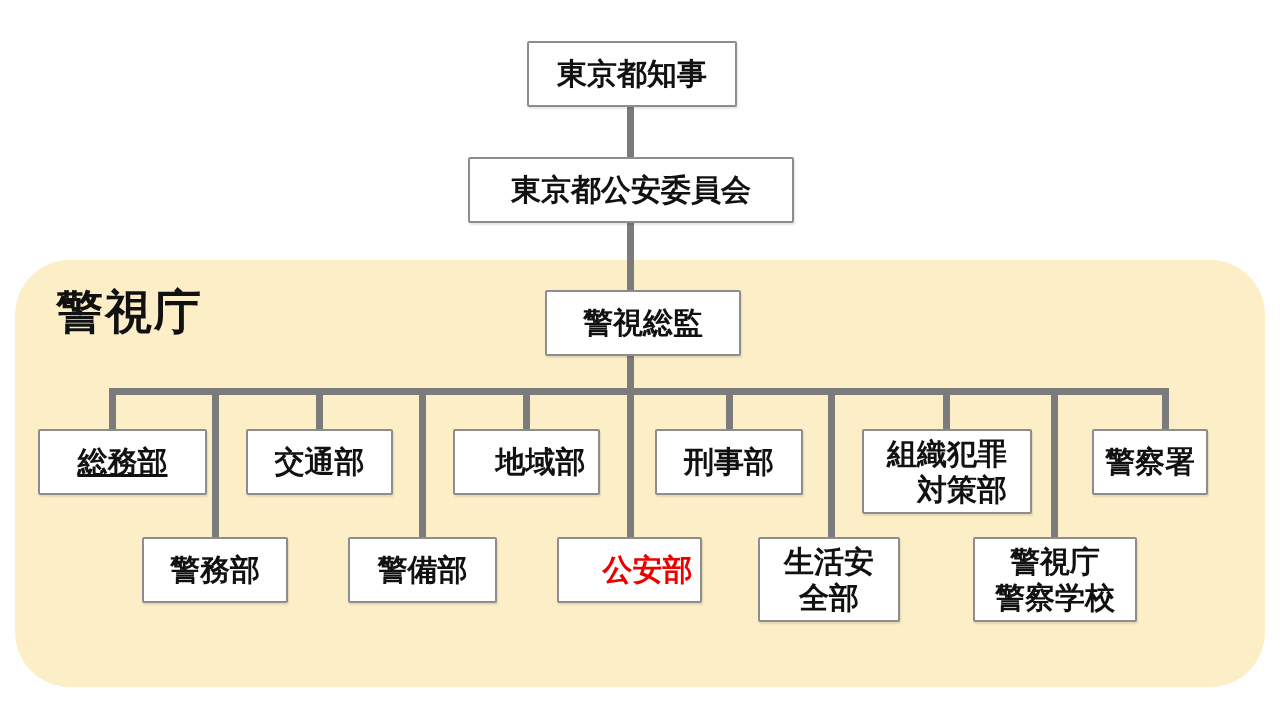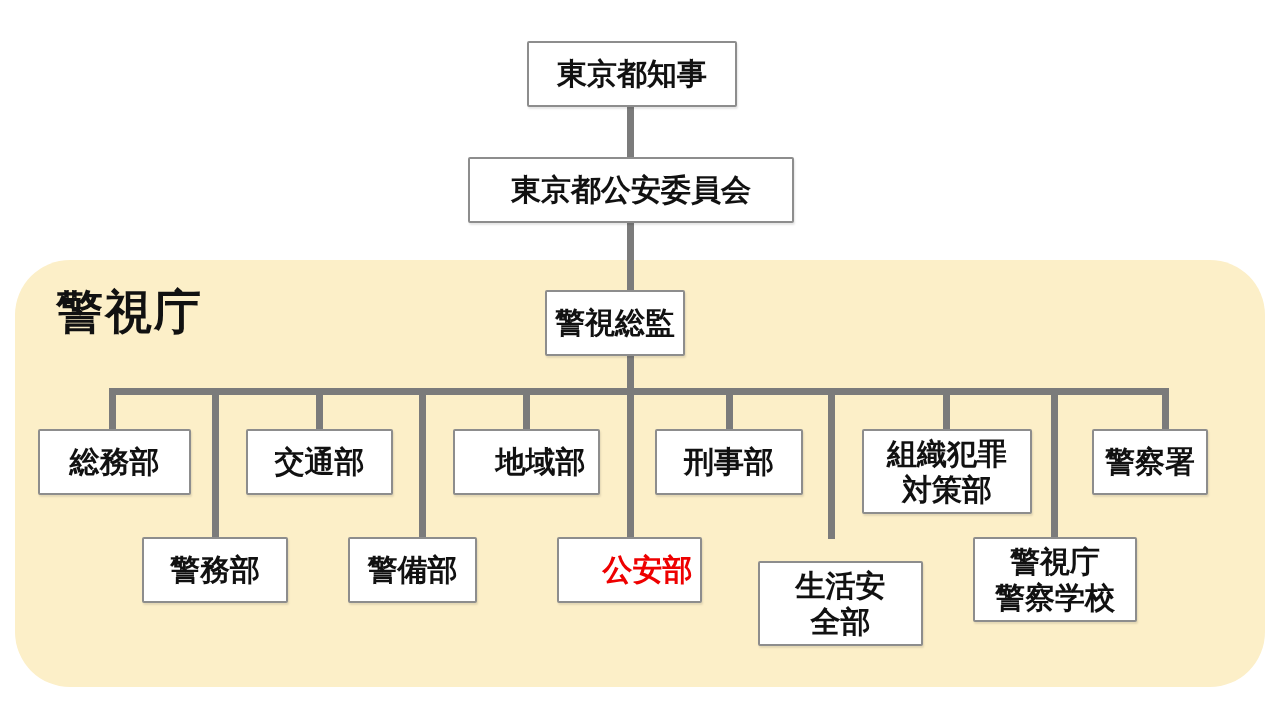--- a/index.html
+++ b/index.html
@@ -79,31 +79,31 @@
   <div class="conn" style="left:419px; top:388px; width:7px; height:151px;"></div>
   <div class="conn" style="left:523px; top:388px; width:7px; height:44px;"></div>
   <div class="conn" style="left:726px; top:388px; width:7px; height:44px;"></div>
   <div class="conn" style="left:828px; top:388px; width:7px; height:151px;"></div>
   <div class="conn" style="left:943px; top:388px; width:7px; height:44px;"></div>
   <div class="conn" style="left:1051px; top:388px; width:7px; height:151px;"></div>
   <div class="conn" style="left:1162px; top:388px; width:7px; height:44px;"></div>
 
   <div class="node" style="left:527px; top:41px; width:210px;">東京都知事</div>
   <div class="node" style="left:468px; top:157px; width:326px;">東京都公安委員会</div>
-  <div class="node" style="left:545px; top:290px; width:140px;">警視総監</div>
+  <div class="node" style="left:545px; top:290px; width:196px;">警視総監</div>
 
-  <div class="node" style="left:38px; top:429px; width:153px;">総務部</div>
+  <div class="node" style="left:38px; top:429px; width:169px;text-decoration:underline;">総務部</div>
   <div class="node" style="left:246px; top:429px; width:147px;">交通部</div>
   <div class="node" style="left:453px; top:429px; width:147px;padding-left:28px;">地域部</div>
   <div class="node" style="left:655px; top:429px; width:148px;">刑事部</div>
-  <div class="node tall" style="left:862px; top:429px; width:170px;">組織犯罪
+  <div class="node tall" style="left:862px; top:429px; width:170px;text-align:right;">組織犯罪
 対策部</div>
   <div class="node" style="left:1092px; top:429px; width:116px;">警察署</div>
 
   <div class="node" style="left:142px; top:537px; width:146px;">警務部</div>
-  <div class="node" style="left:348px; top:537px; width:129px;">警備部</div>
+  <div class="node" style="left:348px; top:537px; width:149px;">警備部</div>
   <div class="node highlight" style="left:557px; top:537px; width:145px;padding-left:36px;">公安部</div>
-  <div class="node tall" style="left:758px; top:537px; width:165px;margin-top:24px;">生活安
+  <div class="node tall" style="left:758px; top:537px; width:142px;">生活安
 全部</div>
   <div class="node tall" style="left:973px; top:537px; width:164px;">警視庁
 警察学校</div>
 
 </div>
 
 </body></html>

